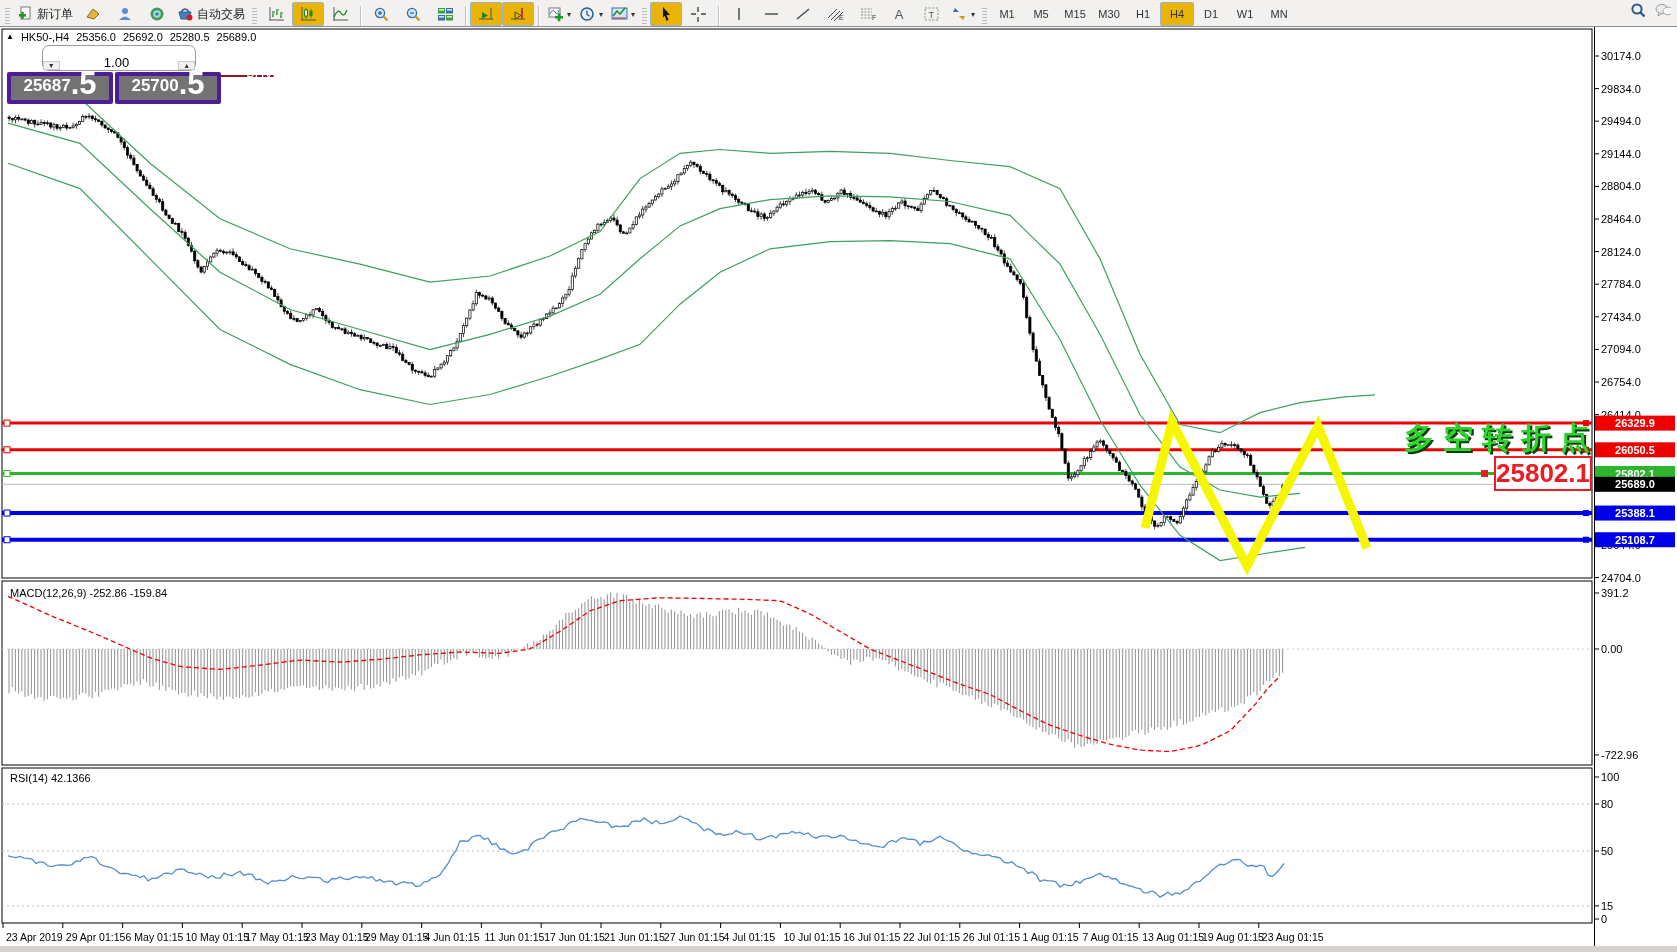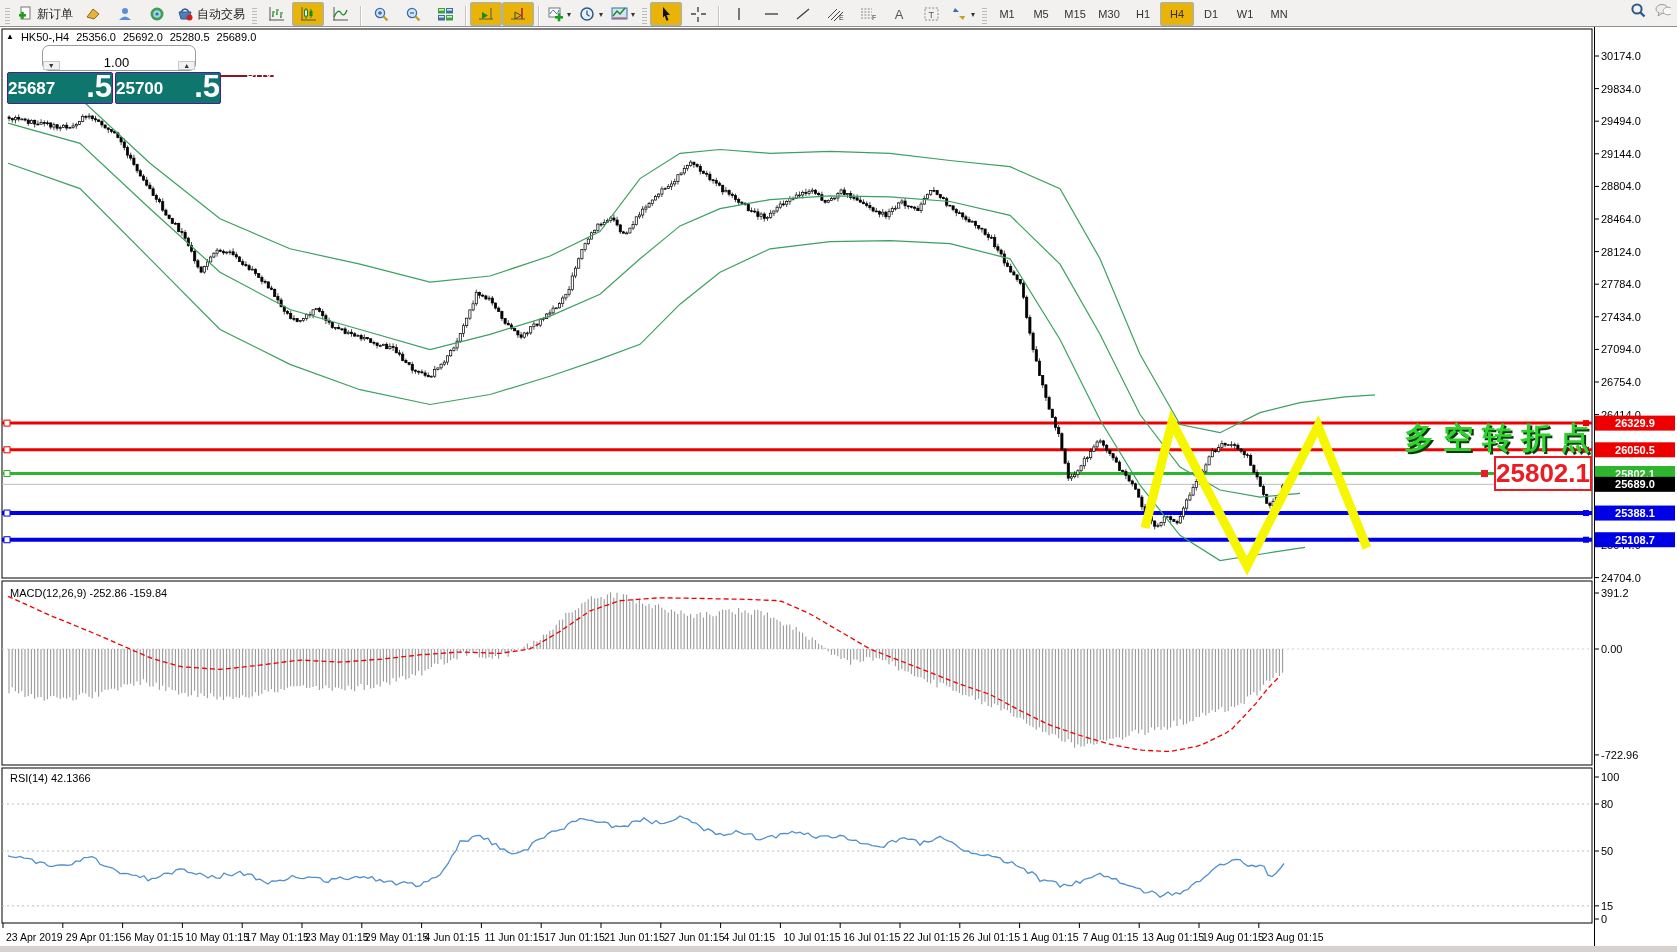--- a/index.html
+++ b/index.html
@@ -21,21 +21,21 @@
   .sym-line .tri{font-size:8px;margin-top:1px;}
   
   .trade{position:absolute;left:7px;top:45px;width:214px;z-index:4;font-family:"Liberation Sans",sans-serif;}
   .trow1{display:flex;height:26px;gap:1px;}
   .btn-red{background:#c9252d;border:1px solid #8e161d;border-radius:2px;color:#fff;display:flex;align-items:center;justify-content:center;font-size:13px;margin-top:30px;}
   .sellb{width:47px;}.buyb{width:48px;padding-left:48px;}
   .vol{flex:1;background:#fff;border:1px solid #9a9a9a;border-radius:7px;display:flex;align-items:flex-end;gap:44px;}
   .spin{width:15px;background:#f2f2f2;border:1px solid #c8c8c8;display:flex;align-items:center;justify-content:center;font-size:7px;color:#333;}
   .volval{flex:1;display:flex;align-items:center;justify-content:flex-end;padding-right:5px;font-size:13px;color:#000;}
   .trow2{display:flex;height:32px;gap:2px;margin-top:1px;}
-  .pricebox{flex:1;background:#0f766e;border:1px solid #4c1d95;border-radius:2px;color:#fff;display:flex;align-items:flex-end;justify-content:space-between;padding-bottom:1px;}
+  .pricebox{flex:1;background:#737373;border:4px solid #4c1d95;border-radius:2px;color:#fff;display:flex;align-items:flex-end;justify-content:center;padding-bottom:1px;}
   .p-main{font-size:17px;font-weight:bold;line-height:26px;}
   .p-big{font-size:31px;font-weight:bold;line-height:30px;}
   
   .ind-label{position:absolute;font-size:11px;color:#000;z-index:3;}
   
   .turning{position:absolute;left:1404px;top:370px;font-size:30px;font-weight:bold;color:#2fd32f;letter-spacing:9px;text-shadow:2px 2px 0 #0c3c0c;z-index:4;white-space:nowrap;margin-top:48px;}
   .callout{position:absolute;left:1494px;top:456px;width:94px;height:31px;background:#fff;border:2px solid #ec1c24;color:#ec1c24;font-size:26px;font-weight:bold;display:flex;align-items:center;justify-content:center;z-index:4;}
   .icon{display:inline-flex;width:17px;height:17px;align-items:center;justify-content:center;}
 </style>
 </head>

